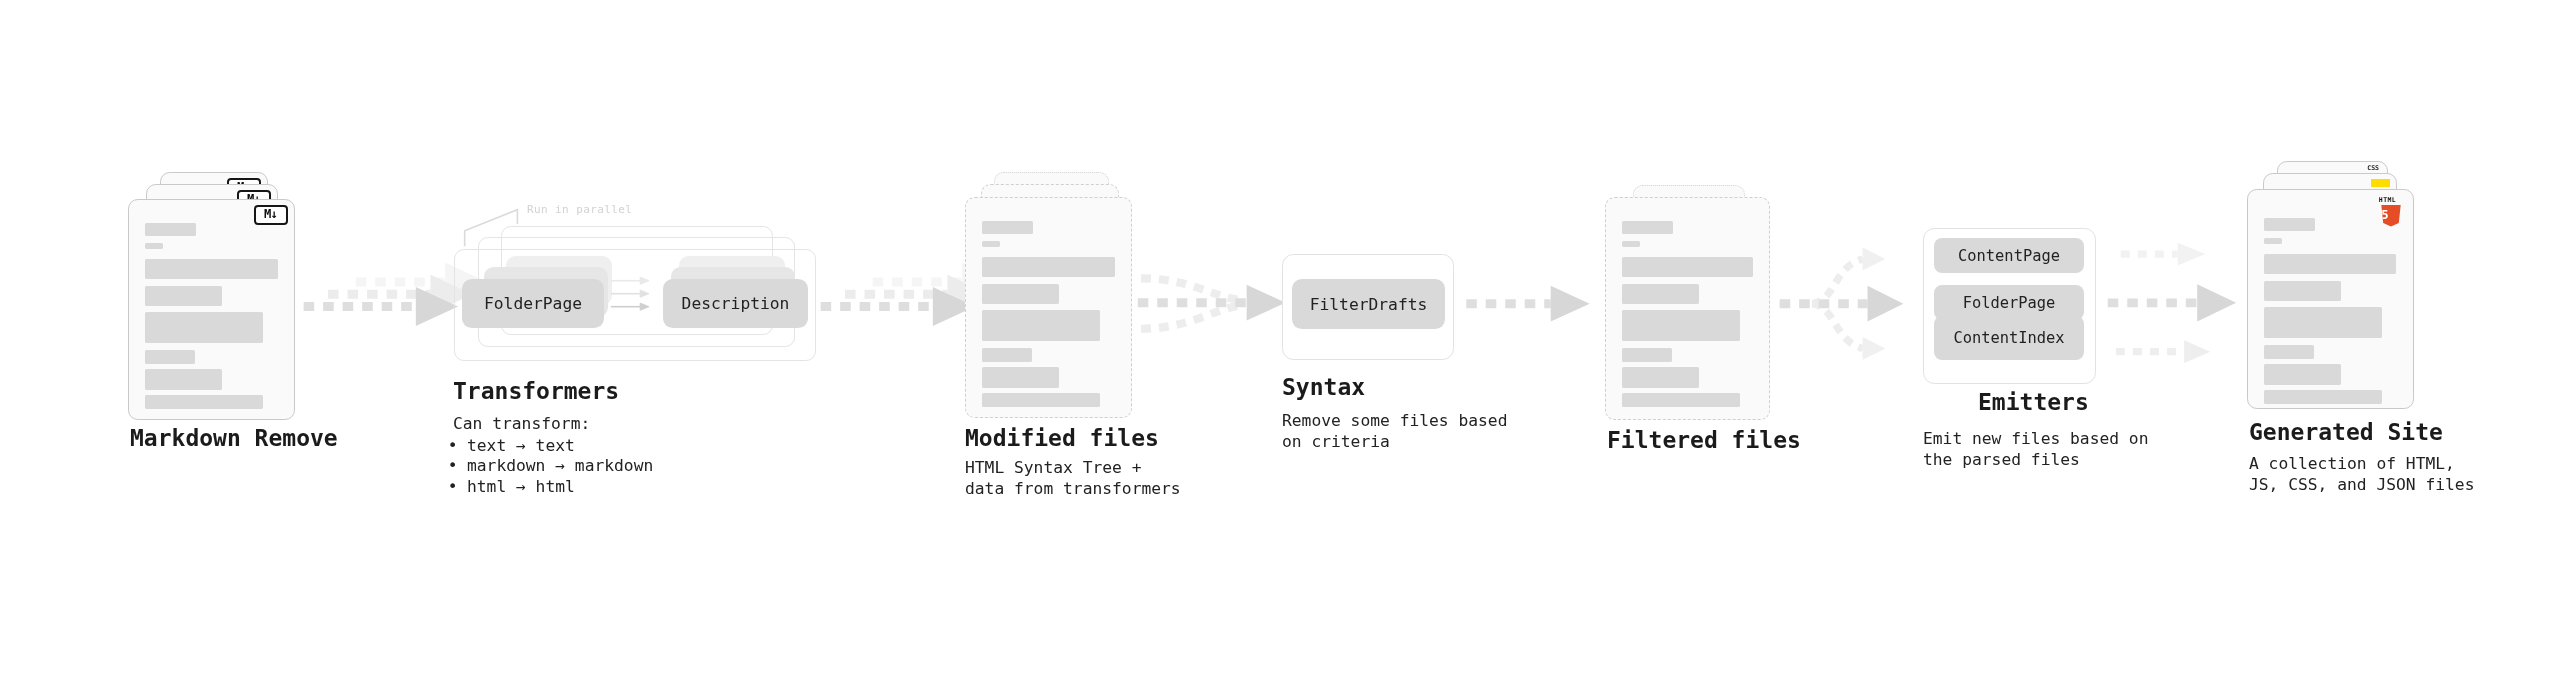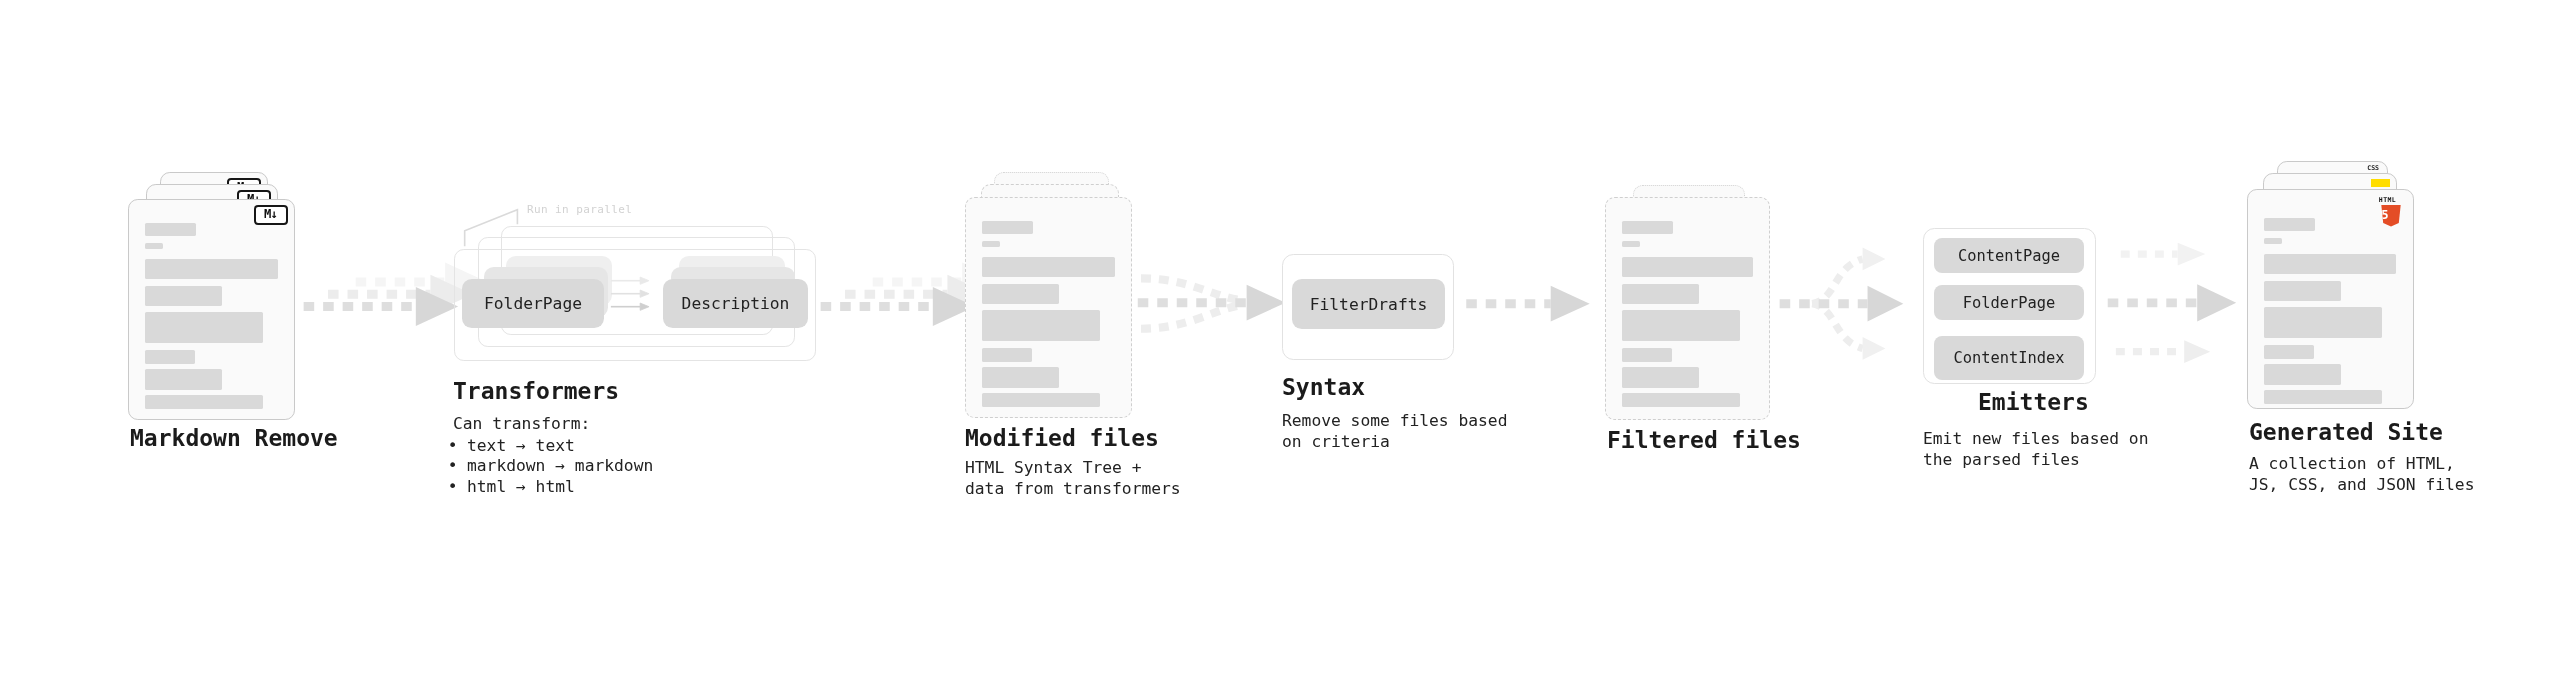--- a/index.html
+++ b/index.html
@@ -207,21 +207,21 @@
     <path d="M42,83 C72,88 68,128 104,138" fill="none" stroke="#ededed" stroke-width="9" stroke-dasharray="11 9"></path>
     <polygon points="104,124 132,138 104,152" fill="#f0f0f0"></polygon>
     <line x1="2" y1="83" x2="110" y2="83" stroke="#dedede" stroke-width="11" stroke-dasharray="13 11"></line>
     <polygon points="110,61 154,83 110,105" fill="#d7d7d7"></polygon>
   </svg>
 
   <div>
     <div class="panel-box" style="left:1923px;top:228px;width:173px;height:156px"></div>
     <div class="chip small" style="left:1934px;top:238px;width:150px;height:35px">ContentPage</div>
     <div class="chip small" style="left:1934px;top:285px;width:150px;height:35px">FolderPage</div>
-    <div class="chip small" style="left:1934px;top:336px;width:150px;height:44px">ContentIndex</div>
+    <div class="chip small" style="left:1934px;top:316px;width:150px;height:44px">ContentIndex</div>
     <div class="stage-title" style="left:1978px;top:389px">Emitters</div>
     <div class="stage-desc" style="left:1923px;top:428px">Emit new files based on
 the parsed files</div>
   </div>
 
   <svg style="left:2106px;top:237px" width="171" height="135" viewBox="0 0 210 166">
     <line x1="18" y1="21" x2="88" y2="21" stroke="#f2f2f2" stroke-width="9" stroke-dasharray="11 10"></line>
     <polygon points="88,7 122,21 88,35" fill="#f2f2f2"></polygon>
     <line x1="2" y1="81" x2="112" y2="81" stroke="#dedede" stroke-width="11" stroke-dasharray="13 11"></line>
     <polygon points="112,58 160,81 112,104" fill="#d7d7d7"></polygon>

